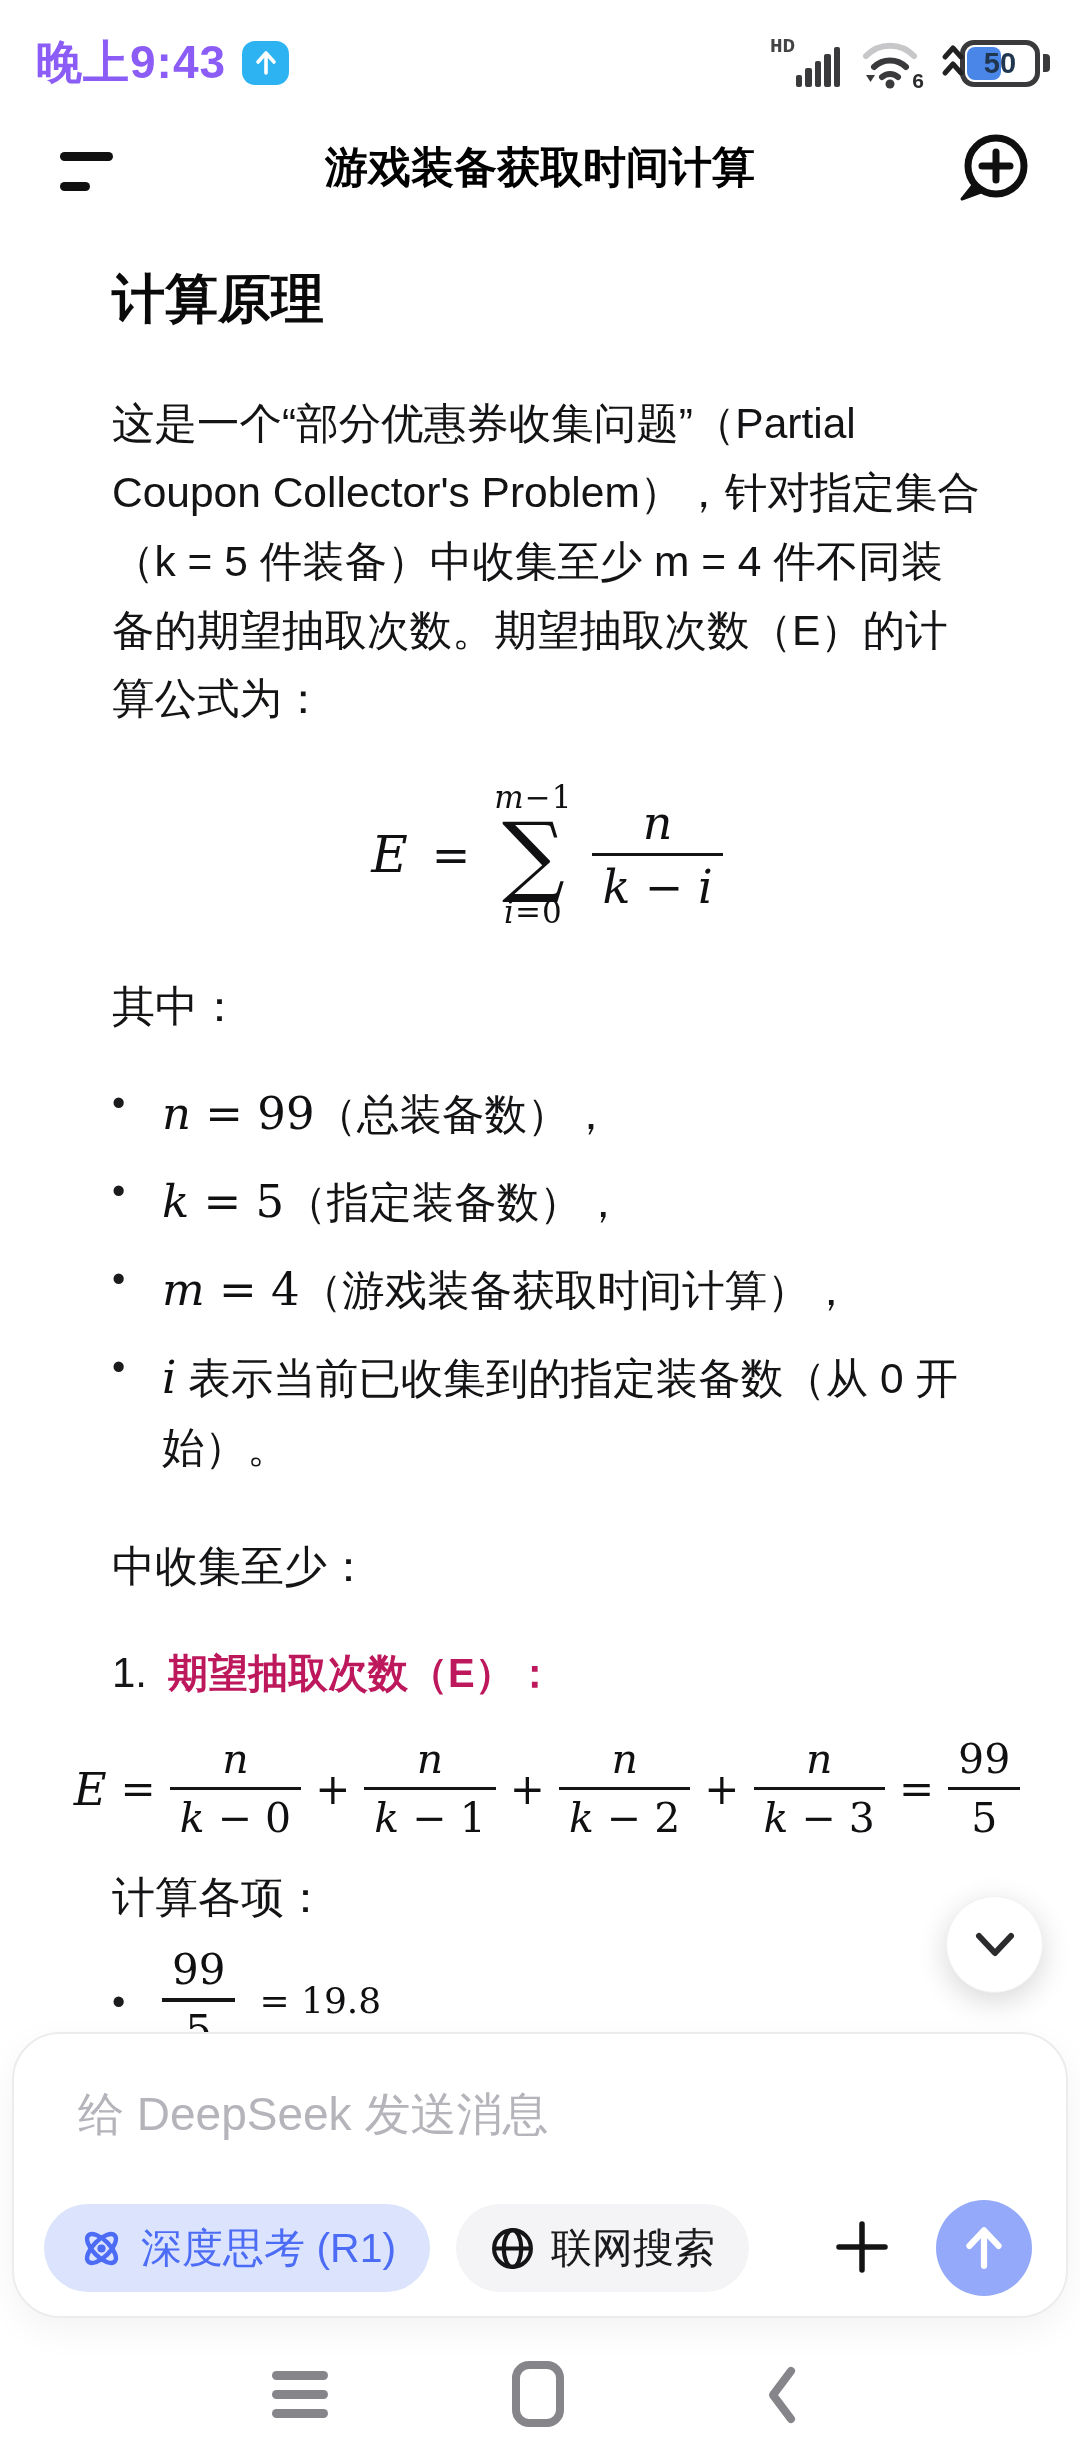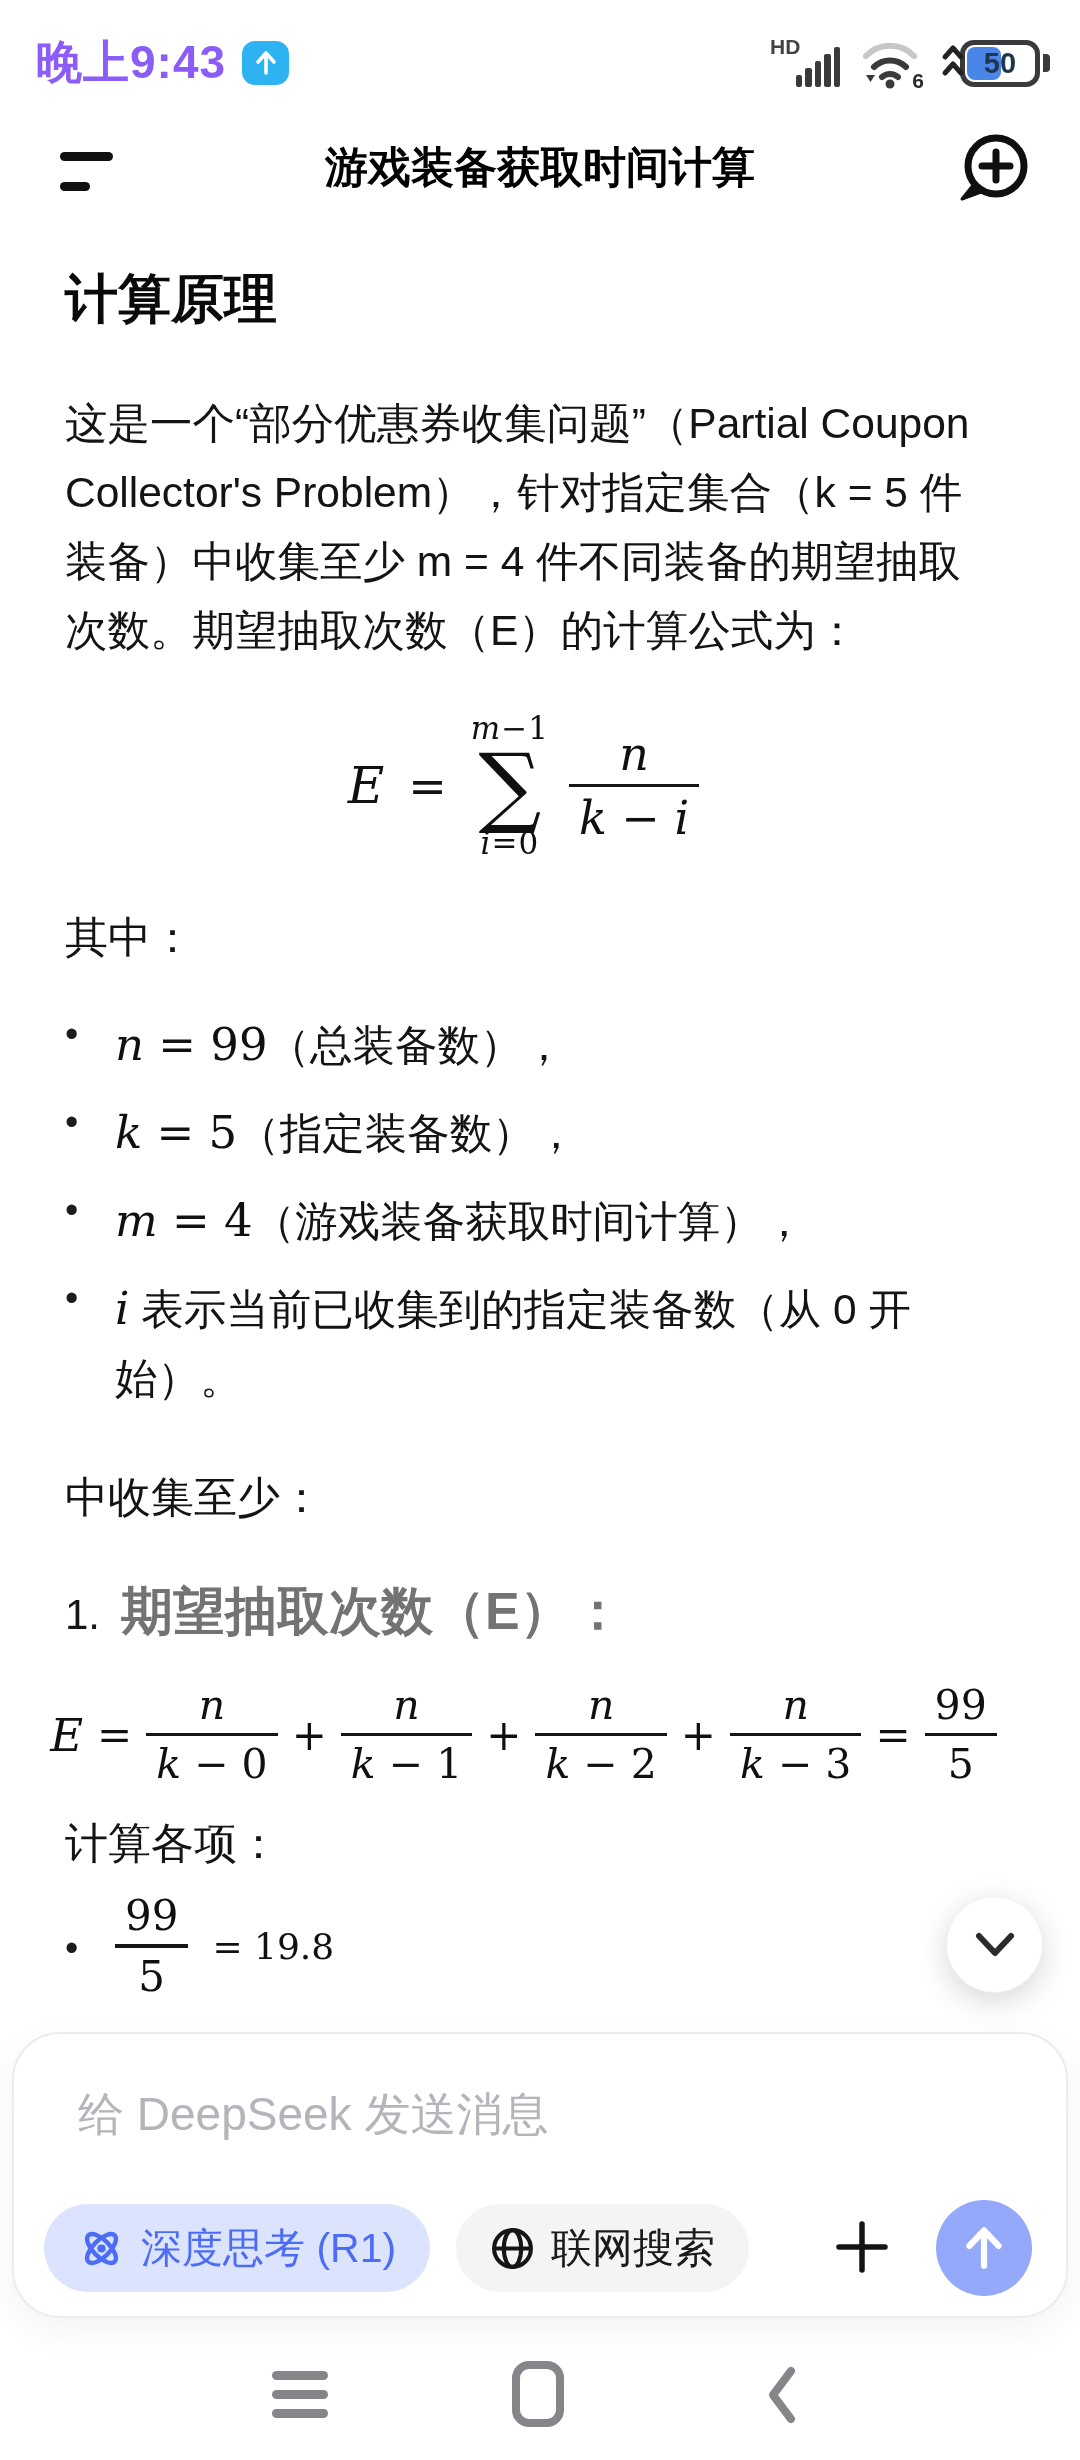--- a/index.html
+++ b/index.html
@@ -10,21 +10,21 @@
   }
   
   .status-bar{position:absolute;top:0;left:0;right:0;height:112px;
     display:flex;align-items:center;justify-content:space-between;
     padding:14px 30px 0 36px;box-sizing:border-box;}
   .sb-left{display:flex;align-items:center;gap:16px;}
   .sb-time{font-size:46px;font-weight:600;color:#8b5cf6;letter-spacing:1px;}
   .sb-badge{width:47px;height:44px;border-radius:13px;background:#2eb3f2;
     display:flex;align-items:center;justify-content:center;}
   .sb-right{display:flex;align-items:center;gap:20px;}
-  .sig{position:relative;width:70px;height:52px;}
+  .sig{position:relative;width:70px;height:52px;font-family:Liberation Mono, monospace;}
   .sig-hd{position:absolute;top:-2px;left:0;font-size:21px;font-weight:700;color:#434345;}
   .sig-bars{position:absolute;bottom:2px;right:0;display:flex;align-items:flex-end;gap:3px;}
   .sig-bar{width:6.5px;background:#3a3a3c;border-radius:2px;}
   .wifi{position:relative;width:60px;height:52px;}
   .wifi-6{position:absolute;right:-4px;bottom:-4px;font-size:21px;font-weight:700;color:#2b2b2d;}
   .battery{display:flex;align-items:center;}
   .charge{margin-right:-6px;z-index:2;background:transparent;}
   .bat-body{width:80px;height:47px;border:5px solid #3a3a3c;border-radius:14px;
     position:relative;display:flex;align-items:center;justify-content:center;
     box-sizing:border-box;background:#fff;overflow:hidden;}
@@ -32,21 +32,21 @@
   .bat-label{position:relative;font-size:29px;font-weight:700;color:#20364e;z-index:1;}
   .bat-cap{width:7px;height:18px;background:#3a3a3c;border-radius:0 4px 4px 0;margin-left:3px;}
   
   .app-header{position:absolute;top:112px;left:0;right:0;height:112px;display:flex;align-items:center;}
   .menu-btn{position:absolute;left:56px;top:24px;width:64px;height:64px;background:none;border:none;padding:0;cursor:pointer;}
   .menu-line1{position:absolute;left:4px;top:16px;width:53px;height:9px;border-radius:5px;background:#101010;}
   .menu-line2{position:absolute;left:4px;top:46px;width:30px;height:9px;border-radius:5px;background:#101010;}
   .header-title{flex:1;text-align:center;font-size:43px;font-weight:700;color:#000;}
   .newchat-btn{position:absolute;right:40px;top:12px;width:92px;height:92px;background:none;border:none;padding:0;cursor:pointer;}
   
-  .content{position:absolute;top:224px;left:0;right:10px;padding:0 88px 0 65px;box-sizing:border-box;z-index:1;}
+  .content{position:absolute;top:224px;left:0;right:10px;padding:0 88px 0 112px;box-sizing:border-box;z-index:1;}
   .sec-heading{margin:40px 0 0;font-size:53px;font-weight:700;color:#0a0a0a;}
   .body-p{margin:54px 0 0;font-size:42.5px;line-height:1.62;color:#141416;}
   .label-p{margin:50px 0 0;font-size:43px;color:#141416;}
   .math{font-family:"DejaVu Serif","DejaVu Sans",serif;color:#101012;}
   .mi{font-style:italic;}
   .f1{margin-top:48px;display:flex;justify-content:center;align-items:center;gap:20px;}
   .f1-lhs{font-size:50px;}
   .f1-eq{font-size:46px;padding:0 4px;}
   .sum{display:flex;flex-direction:column;align-items:center;line-height:1;}
   .sum-upper,.sum-lower{font-size:31px;letter-spacing:1px;}
@@ -55,21 +55,21 @@
   .frac-num{font-size:46px;padding:0 10px 7px;line-height:1;}
   .frac-bar{align-self:stretch;height:3.5px;background:#151517;}
   .frac-den{font-size:46px;padding:8px 10px 0;line-height:1;white-space:nowrap;}
   .vars{list-style:none;margin:42px 0 0;padding:0;}
   .vars li{display:flex;margin-top:16px;}
   .bullet{width:50px;font-size:38px;color:#1b1b1d;flex:0 0 auto;padding-top:4px;}
   .li-body{flex:1;font-size:42.5px;line-height:1.6;color:#141416;}
   .li-math{font-size:45px;}
   .step1{margin-top:50px;display:flex;align-items:baseline;}
   .step1-no{width:56px;font-size:42px;flex:0 0 auto;}
-  .step1-title{font-size:52px;font-weight:700;color:#737373;}
+  .step1-title{font-size:40px;font-weight:700;color:#be185d;}
   .f2{margin:38px -42px 0 -42px;display:flex;justify-content:center;align-items:center;gap:12px;}
   .f2 .frac-num,.f2 .frac-den{font-size:41px;}
   .f2-lhs{font-size:45px;}
   .f2-op{font-size:42px;padding:0 2px;}
   .calc-item{margin-top:22px;display:flex;align-items:center;}
   .calc-item .frac-num,.calc-item .frac-den{font-size:42px;}
   .calc-rest{font-size:36px;margin-left:24px;}
   
   .scroll-down{position:absolute;left:946px;top:1896px;width:97px;height:97px;border-radius:50%;
     background:#fff;border:1px solid #f1f1f3;box-shadow:0 8px 30px rgba(0,0,0,.16);

